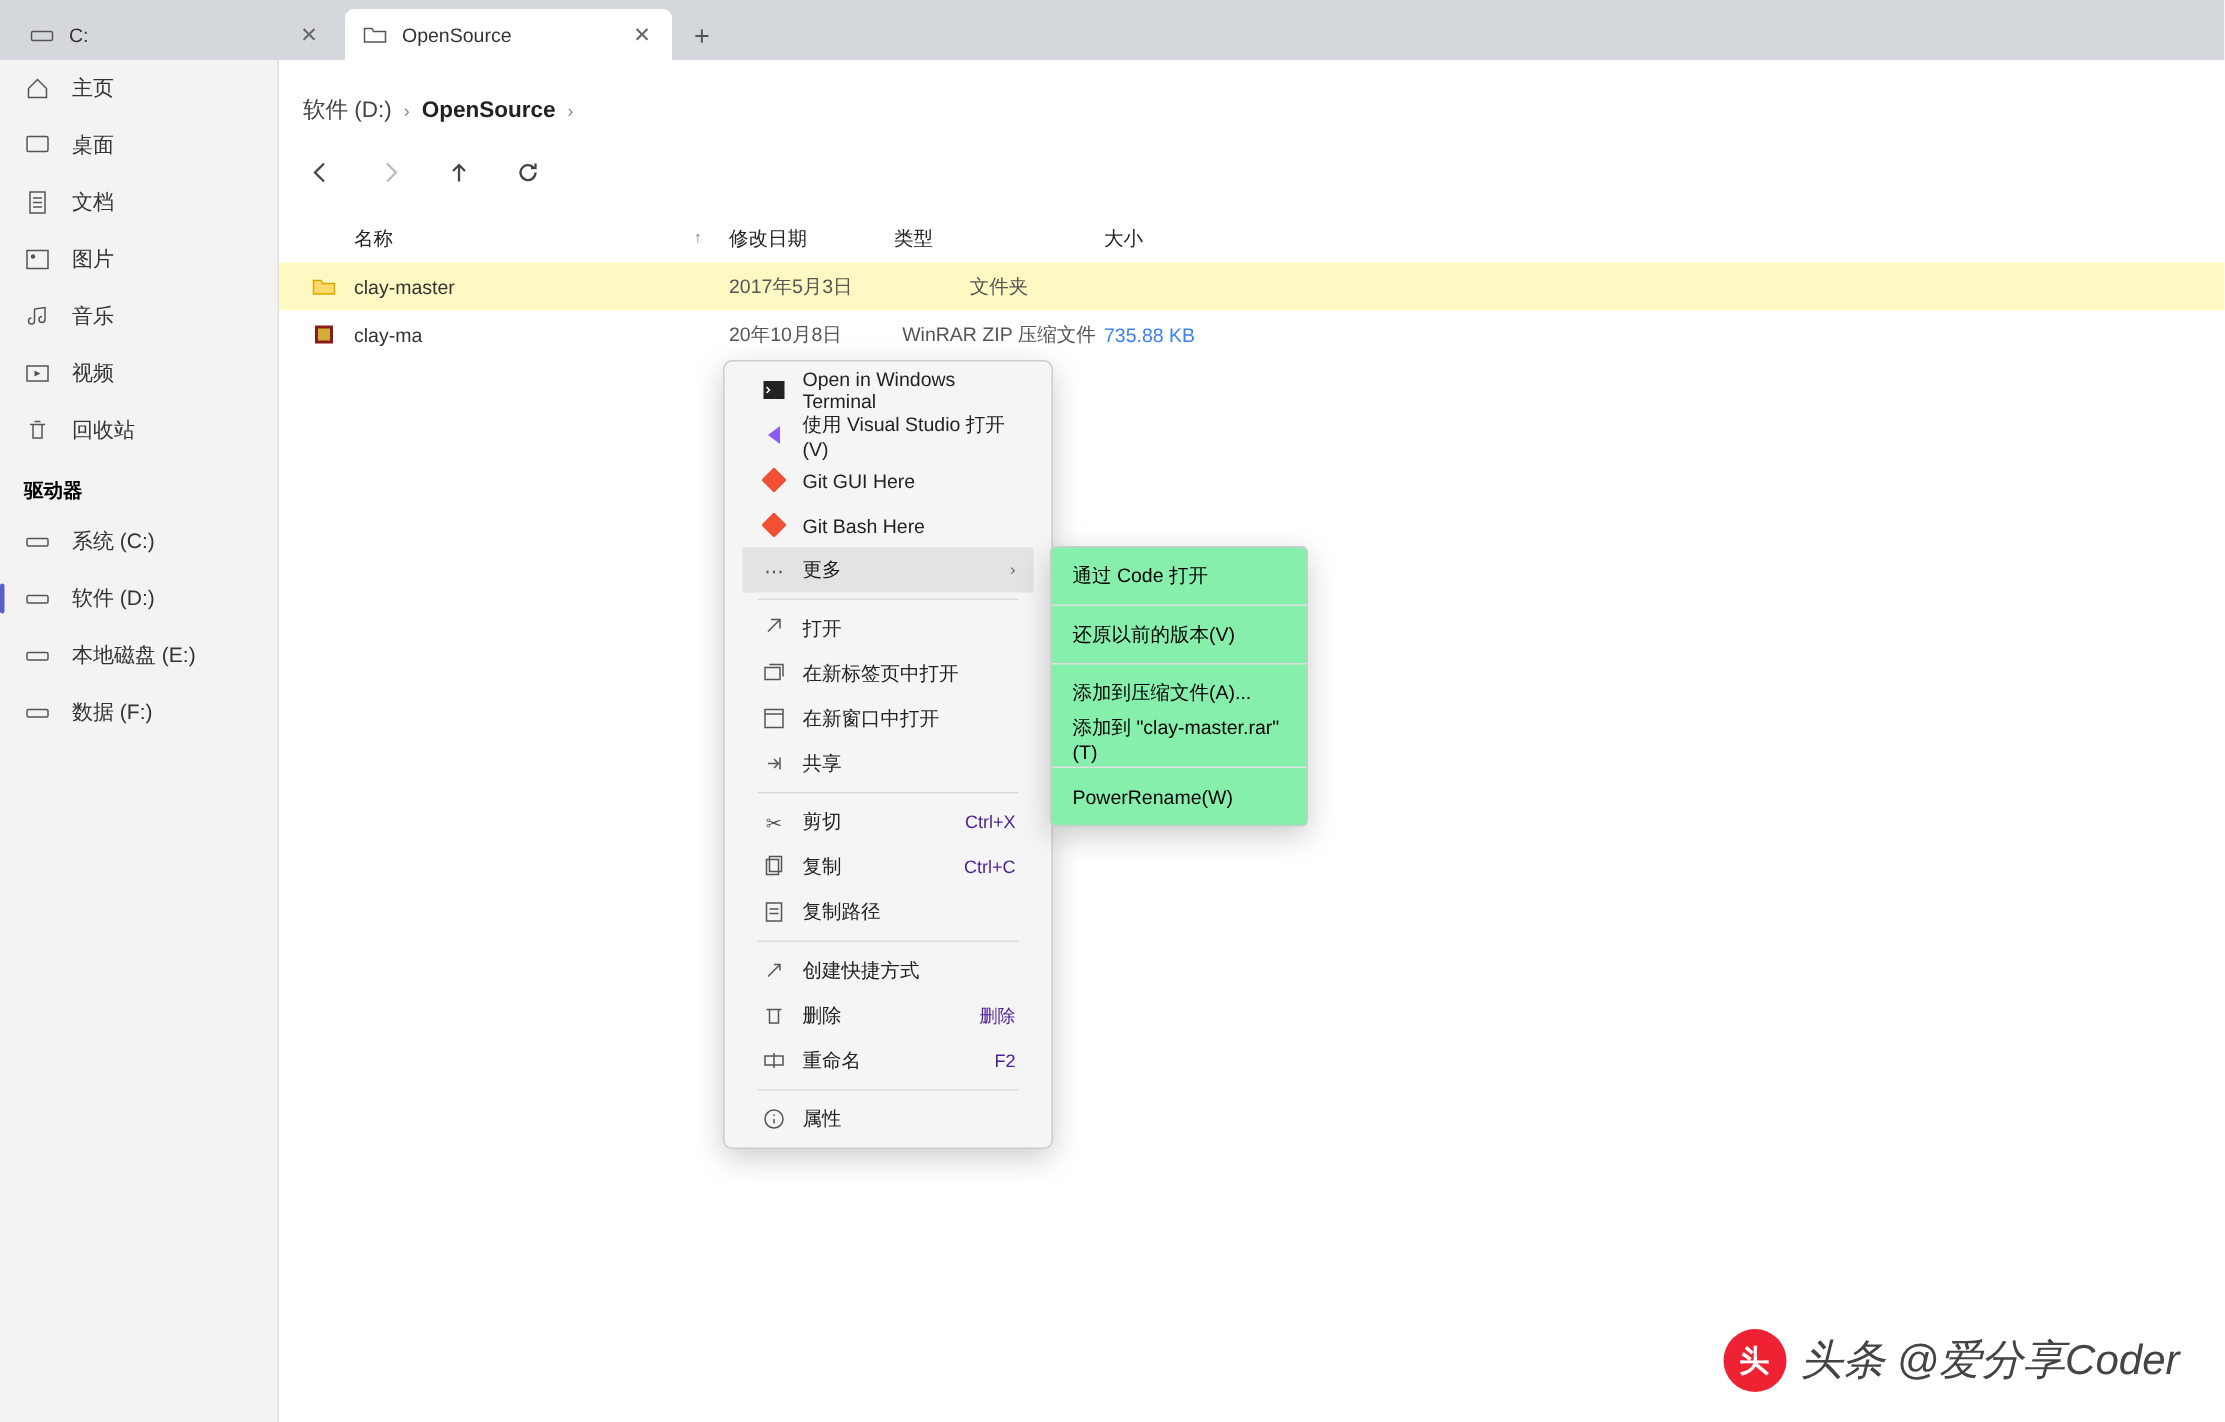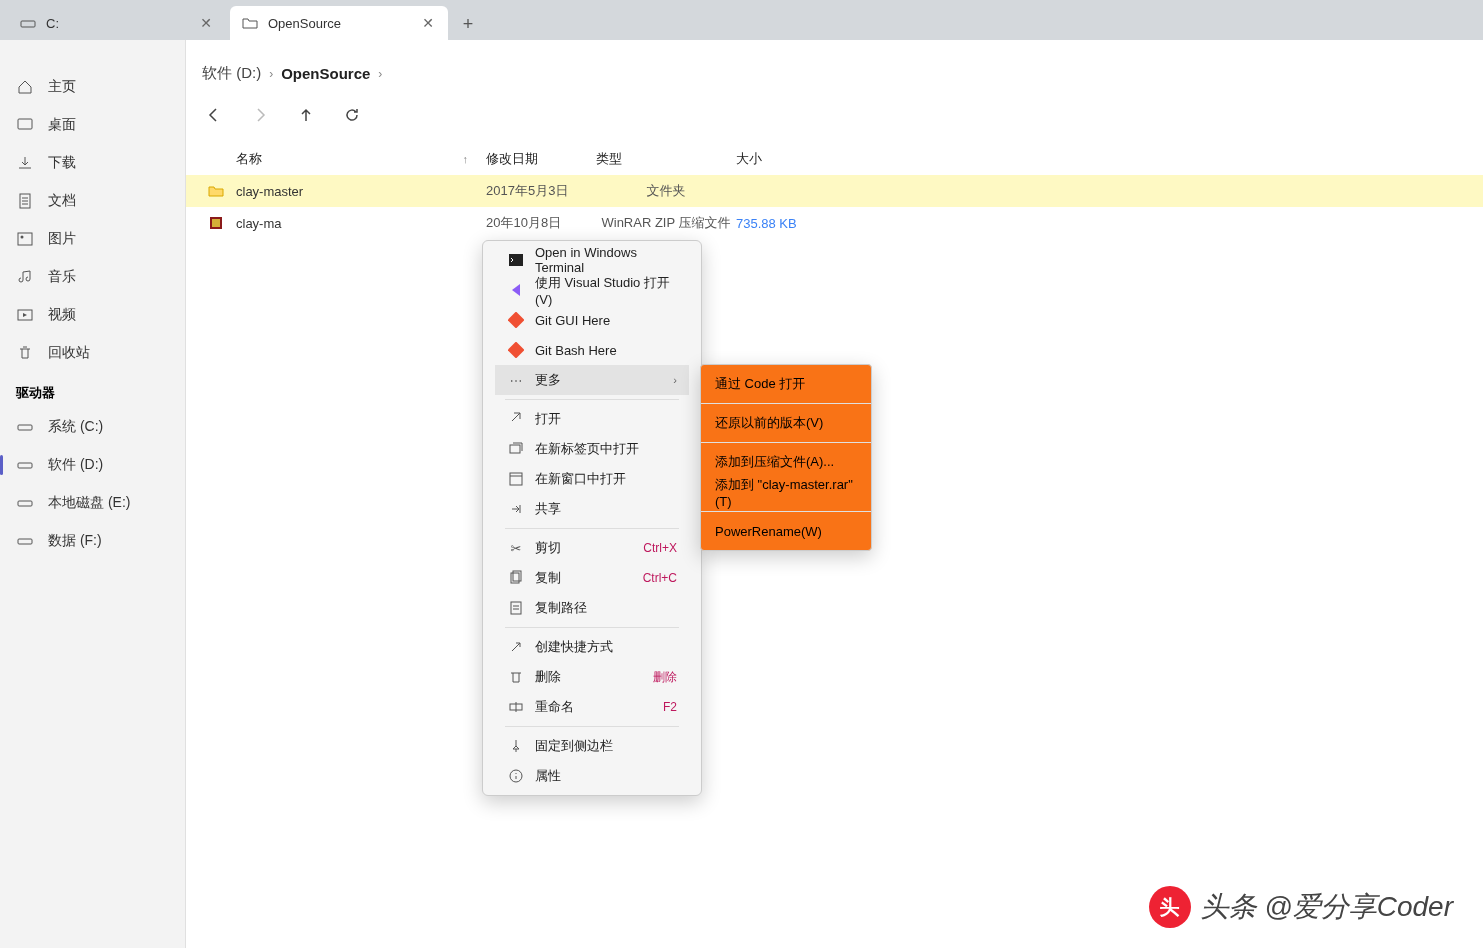--- a/index.html
+++ b/index.html
@@ -5,21 +5,21 @@
 * { margin:0; padding:0; box-sizing:border-box; font-family:"Segoe UI","Microsoft YaHei",sans-serif; }
 body { width:1483px; height:948px; background:#fff; overflow:hidden; position:relative; }
 .tabbar { height:40px; background:#d4d8dc; display:flex; align-items:flex-end; padding:0 8px; }
 .tab { height:34px; width:218px; display:flex; align-items:center; padding:0 12px; border-radius:6px 6px 0 0; font-size:13px; color:#333; position:relative; margin-right:4px; }
 .tab.active { background:#fff; }
 .tab .ticon { width:16px; height:16px; margin-right:10px; display:flex; align-items:center; justify-content:center; }
 .tab .tlabel { flex:1; }
 .tab .tclose { width:16px; height:16px; color:#666; display:flex; align-items:center; justify-content:center; font-size:14px; }
 .newtab { width:32px; height:32px; display:flex; align-items:center; justify-content:center; color:#555; font-size:18px; }
 .app { display:flex; height:908px; }
-.sidebar { width:186px; background:#f3f3f3; border-right:1px solid #e0e0e0; padding-top:28px; }
+.sidebar { width:186px; background:#f3f3f3; border-right:1px solid #e0e0e0; padding-top:0; }
 .side-item { height:38px; display:flex; align-items:center; padding:0 16px; font-size:14px; color:#333; cursor:pointer; position:relative; }
 .side-item.active::before { content:""; position:absolute; left:0; top:9px; bottom:9px; width:3px; background:#5b5fc7; border-radius:2px; }
 .side-item .sicon { width:18px; height:18px; margin-right:14px; display:flex; align-items:center; justify-content:center; color:#555; }
 .side-header { font-size:13px; font-weight:600; color:#000000; padding:12px 16px 6px; }
 .main { flex:1; background:#fff; position:relative; }
 .crumbs { padding:22px 14px 10px; font-size:15px; color:#444; display:flex; align-items:center; gap:6px; }
 .crumbs .seg { padding:2px 2px; }
 .crumbs .seg.current { font-weight:600; color:#222; }
 .crumbs .chev { color:#888; font-size:12px; }
 .navrow { display:flex; gap:18px; padding:6px 14px 14px; }
@@ -36,24 +36,24 @@
 .row .ricon { width:40px; display:flex; align-items:center; justify-content:center; }
 .row .rname { width:250px; }
 .row .rmod { width:110px; color:#555; }
 .row .rtype { width:140px; color:#555;text-align:center; }
 .row .rsize { width:100px; color:#3b82f6; }
 .ctx { position:absolute; left:296px; top:200px; width:220px; background:#f5f5f5; border:1px solid #ccc; border-radius:6px; box-shadow:0 6px 20px rgba(0,0,0,.2); padding:4px 12px; font-size:13px; color:#222; }
 .ctx-item { height:30px; display:flex; align-items:center; padding:0 12px; position:relative; }
 .ctx-item.hover { background:#e3e3e3; }
 .ctx-item .cicon { width:18px; height:18px; margin-right:10px; display:flex; align-items:center; justify-content:center; color:#555; }
 .ctx-item .clabel { flex:1; }
-.ctx-item .cshort { color:#be185d; font-size:12px; }
+.ctx-item .cshort { color:#4c1d95; font-size:12px; }
 .ctx-item .carrow { color:#666; font-size:11px; }
 .ctx-sep { height:1px; background:#ddd; margin:4px 10px; }
-.submenu { position:absolute; left:514px; top:324px; width:172px; background:#f97316; border:1px solid #ccc; border-radius:4px; box-shadow:0 6px 20px rgba(0,0,0,.2); padding:4px 0; font-size:13px; }
+.submenu { position:absolute; left:514px; top:324px; width:172px; background:#86efac; border:1px solid #ccc; border-radius:4px; box-shadow:0 6px 20px rgba(0,0,0,.2); padding:4px 0; font-size:13px; }
 .sub-item { height:30px; display:flex; align-items:center; padding:0 14px; }
 .sub-sep { height:1px; background:#e0e0e0; margin:4px 0; }
 .watermark { position:absolute; right:30px; bottom:20px; display:flex; align-items:center; gap:10px; font-size:28px; color:#444; font-style:italic; }
 .watermark .logo { width:42px; height:42px; border-radius:50%; background:#e23; display:flex; align-items:center; justify-content:center; color:#fff; font-size:20px; font-style:normal; font-weight:600; }
 svg { width:16px; height:16px; }
 </style>
 </head>
 <body>
 
 <div class="tabbar">
@@ -93,28 +93,20 @@
         <span class="sicon">
           <svg viewBox="0 0 16 16">
             <rect x="1" y="2" width="14" height="10" rx="1" fill="none" stroke="currentColor"></rect>
           </svg>
         </span>
         <span>桌面</span>
       </div>
     <div class="side-item">
         <span class="sicon">
           <svg viewBox="0 0 16 16">
-            <path d="M8 2v8m-3-3l3 3 3-3M2 13h12" fill="none" stroke="currentColor"></path>
-          </svg>
-        </span>
-        <span>下载</span>
-      </div>
-    <div class="side-item">
-        <span class="sicon">
-          <svg viewBox="0 0 16 16">
             <rect x="3" y="1" width="10" height="14" fill="none" stroke="currentColor"></rect>
             <path d="M5 5h6M5 8h6M5 11h6" stroke="currentColor"></path>
           </svg>
         </span>
         <span>文档</span>
       </div>
     <div class="side-item">
         <span class="sicon">
           <svg viewBox="0 0 16 16">
             <rect x="1" y="2" width="14" height="12" fill="none" stroke="currentColor"></rect>
@@ -371,28 +363,20 @@
           <span class="cicon">
             <svg viewBox="0 0 16 16">
               <rect x="2" y="5" width="12" height="6" fill="none" stroke="currentColor"></rect>
               <path d="M8 3v10" stroke="currentColor"></path>
             </svg>
           </span>
           <span class="clabel">重命名</span>
           <span class="cshort">F2</span>
         </div>
       <div class="ctx-sep"></div>
-      <div class="ctx-item">
-          <span class="cicon">
-            <svg viewBox="0 0 16 16">
-              <path d="M8 2v6l-3 3h6l-3-3M8 11v3" fill="none" stroke="currentColor"></path>
-            </svg>
-          </span>
-          <span class="clabel">固定到侧边栏</span>
-        </div>
       <div class="ctx-item">
           <span class="cicon">
             <svg viewBox="0 0 16 16">
               <circle cx="8" cy="8" r="6" fill="none" stroke="currentColor"></circle>
               <path d="M8 5v1M8 8v3" stroke="currentColor"></path>
             </svg>
           </span>
           <span class="clabel">属性</span>
         </div>
     </div>

